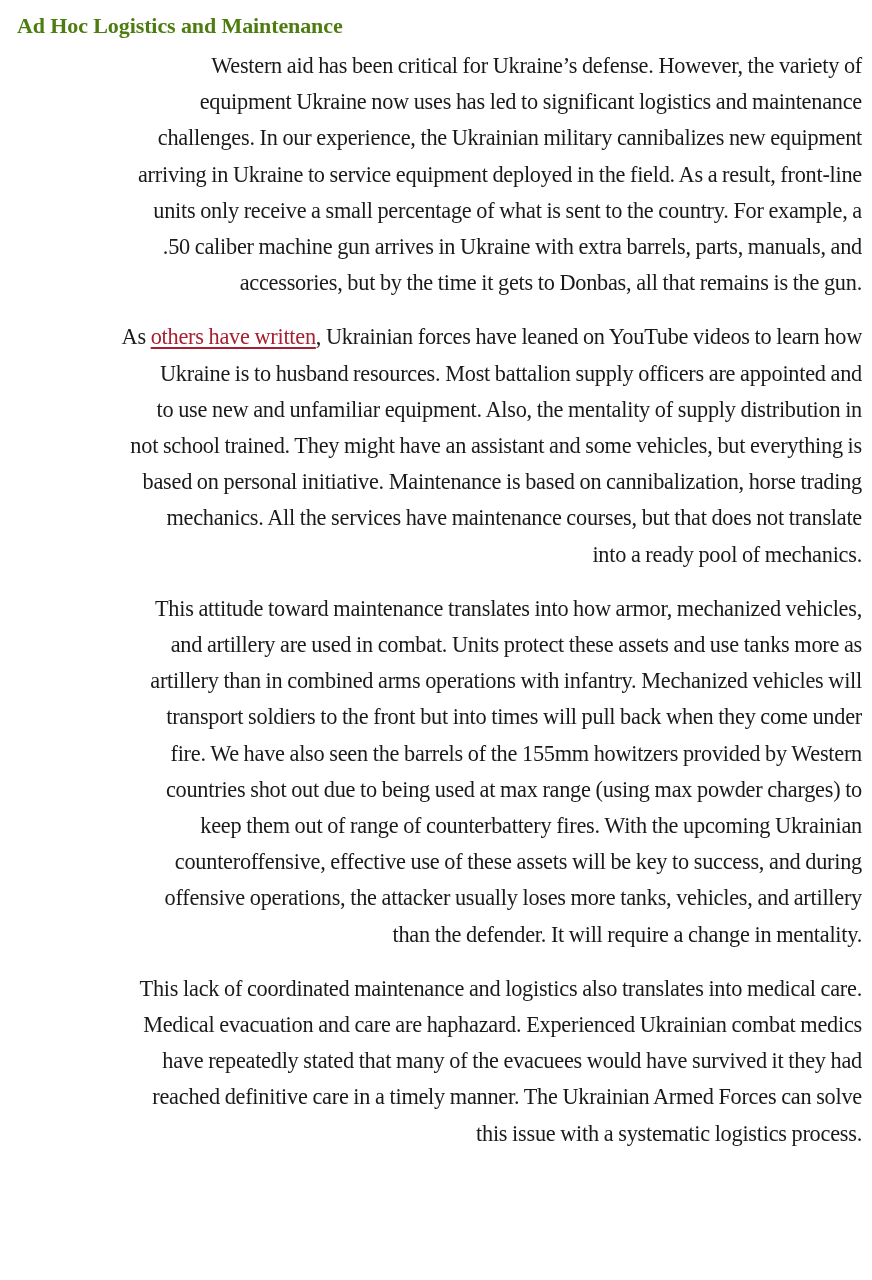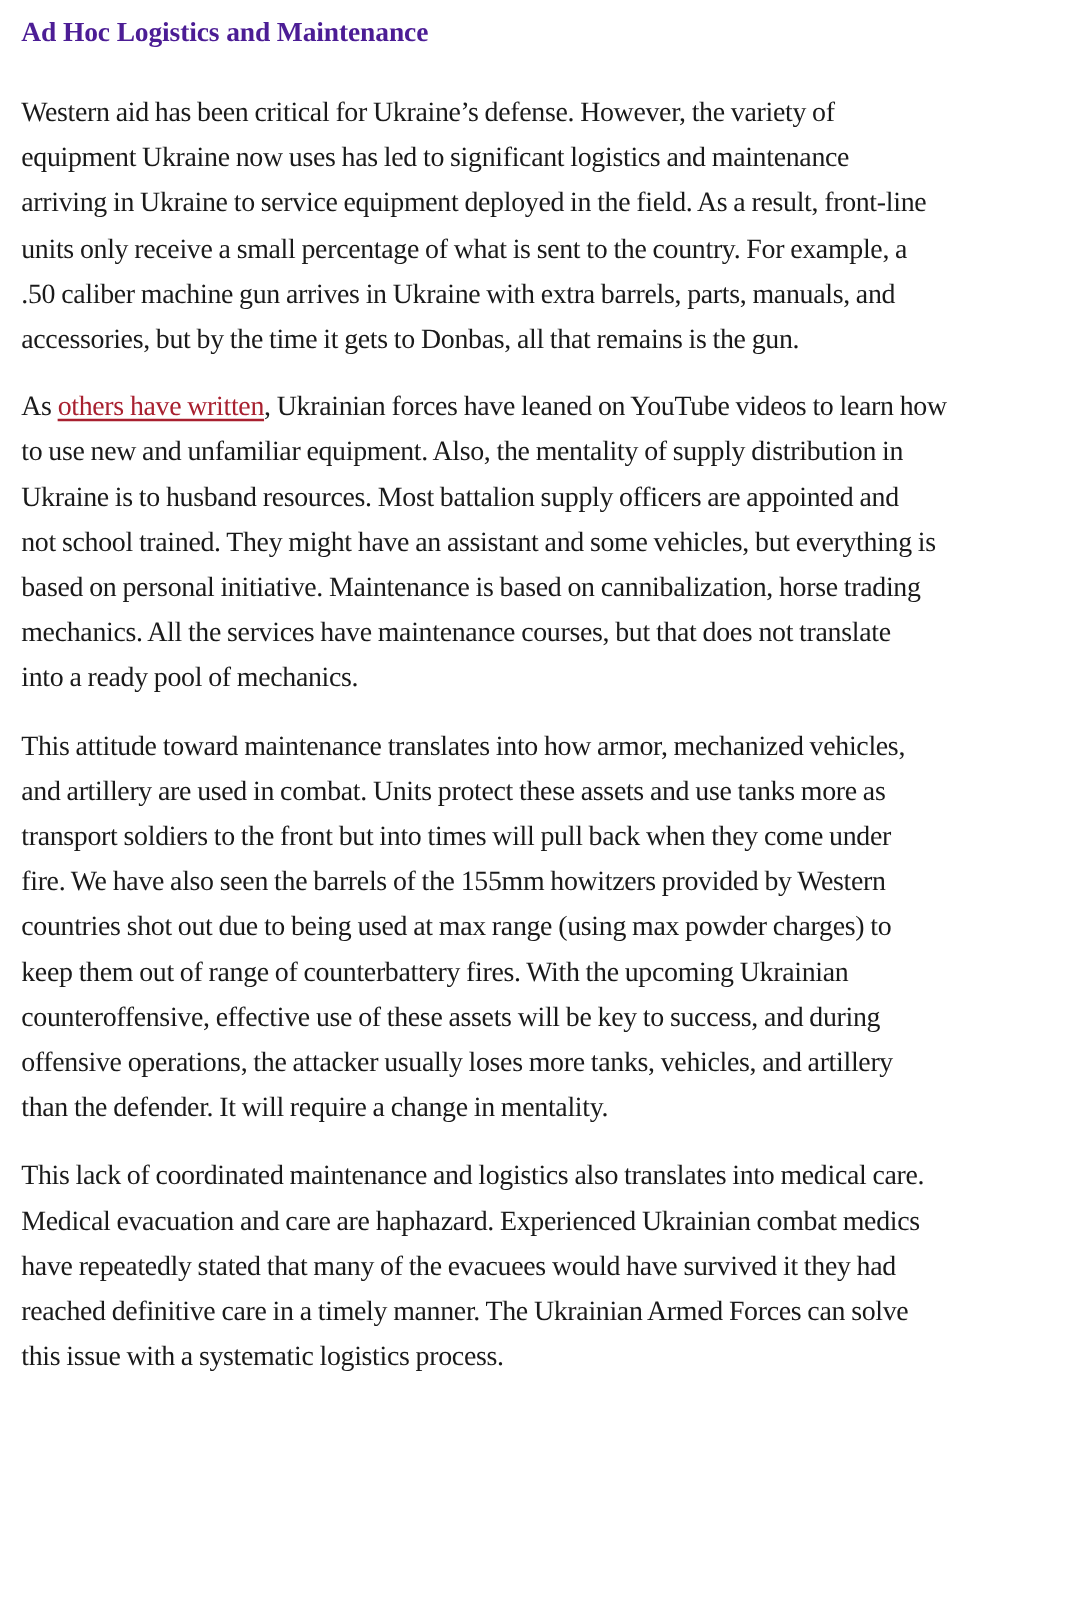--- a/index.html
+++ b/index.html
@@ -19,69 +19,72 @@
     position: absolute;
     left: 17px;
     top: 8px;
     width: 845px;
   }
   .heading {
     font-family: "Liberation Serif", "DejaVu Serif", serif;
     font-weight: bold;
     font-size: 22px;
     line-height: 36px;
-    margin: 0 0 28px 0;
-    color: #4c1d95;
+    margin: 0 0 4px 0;
+    color: #4d7c0f;
     letter-spacing: -0.1px;
   }
   .para {
     font-size: 22.3px;
     line-height: 36.2px;
     margin: 0 0 18px 0;
     letter-spacing: -0.25px;
     word-spacing: -0.5px;
     white-space: normal;
+    text-align: right;
   }
   .link {
     color: #a8202f;
     text-decoration: underline;
     text-decoration-thickness: 1px;
     text-underline-offset: 3px;
     cursor: pointer;
   }
   .line { display: block; white-space: nowrap; }
 </style>
 </head>
 <body style="color: rgb(26, 26, 26); background: rgb(255, 255, 255);">
 
 <div class="article">
   <h2 class="heading">Ad Hoc Logistics and Maintenance</h2>
 
   <p class="para">
     <span class="line">Western aid has been critical for Ukraine’s defense. However, the variety of</span>
     <span class="line">equipment Ukraine now uses has led to significant logistics and maintenance</span>
+    <span class="line">challenges. In our experience, the Ukrainian military cannibalizes new equipment</span>
     <span class="line">arriving in Ukraine to service equipment deployed in the field. As a result, front-line</span>
     <span class="line">units only receive a small percentage of what is sent to the country. For example, a</span>
     <span class="line">.50 caliber machine gun arrives in Ukraine with extra barrels, parts, manuals, and</span>
     <span class="line">accessories, but by the time it gets to Donbas, all that remains is the gun.</span>
   </p>
 
   <p class="para">
     <span class="line"><span>As </span><a class="link" style="color: rgb(168, 32, 47); text-decoration: underline;">others have written</a><span>, Ukrainian forces have leaned on YouTube videos to learn how</span></span>
+    <span class="line">Ukraine is to husband resources. Most battalion supply officers are appointed and</span>
     <span class="line">to use new and unfamiliar equipment. Also, the mentality of supply distribution in</span>
-    <span class="line">Ukraine is to husband resources. Most battalion supply officers are appointed and</span>
     <span class="line">not school trained. They might have an assistant and some vehicles, but everything is</span>
     <span class="line">based on personal initiative. Maintenance is based on cannibalization, horse trading</span>
     <span class="line">mechanics. All the services have maintenance courses, but that does not translate</span>
     <span class="line">into a ready pool of mechanics.</span>
   </p>
 
   <p class="para">
     <span class="line">This attitude toward maintenance translates into how armor, mechanized vehicles,</span>
     <span class="line">and artillery are used in combat. Units protect these assets and use tanks more as</span>
+    <span class="line">artillery than in combined arms operations with infantry. Mechanized vehicles will</span>
     <span class="line">transport soldiers to the front but into times will pull back when they come under</span>
     <span class="line">fire. We have also seen the barrels of the 155mm howitzers provided by Western</span>
     <span class="line">countries shot out due to being used at max range (using max powder charges) to</span>
     <span class="line">keep them out of range of counterbattery fires. With the upcoming Ukrainian</span>
     <span class="line">counteroffensive, effective use of these assets will be key to success, and during</span>
     <span class="line">offensive operations, the attacker usually loses more tanks, vehicles, and artillery</span>
     <span class="line">than the defender. It will require a change in mentality.</span>
   </p>
 
   <p class="para">

